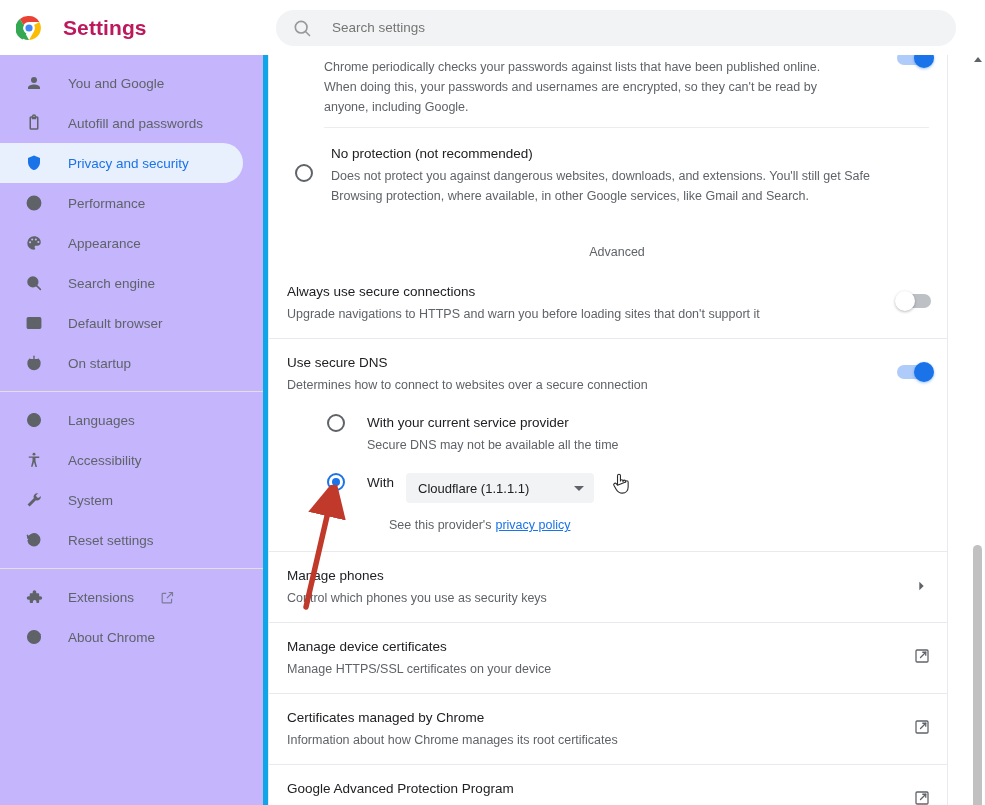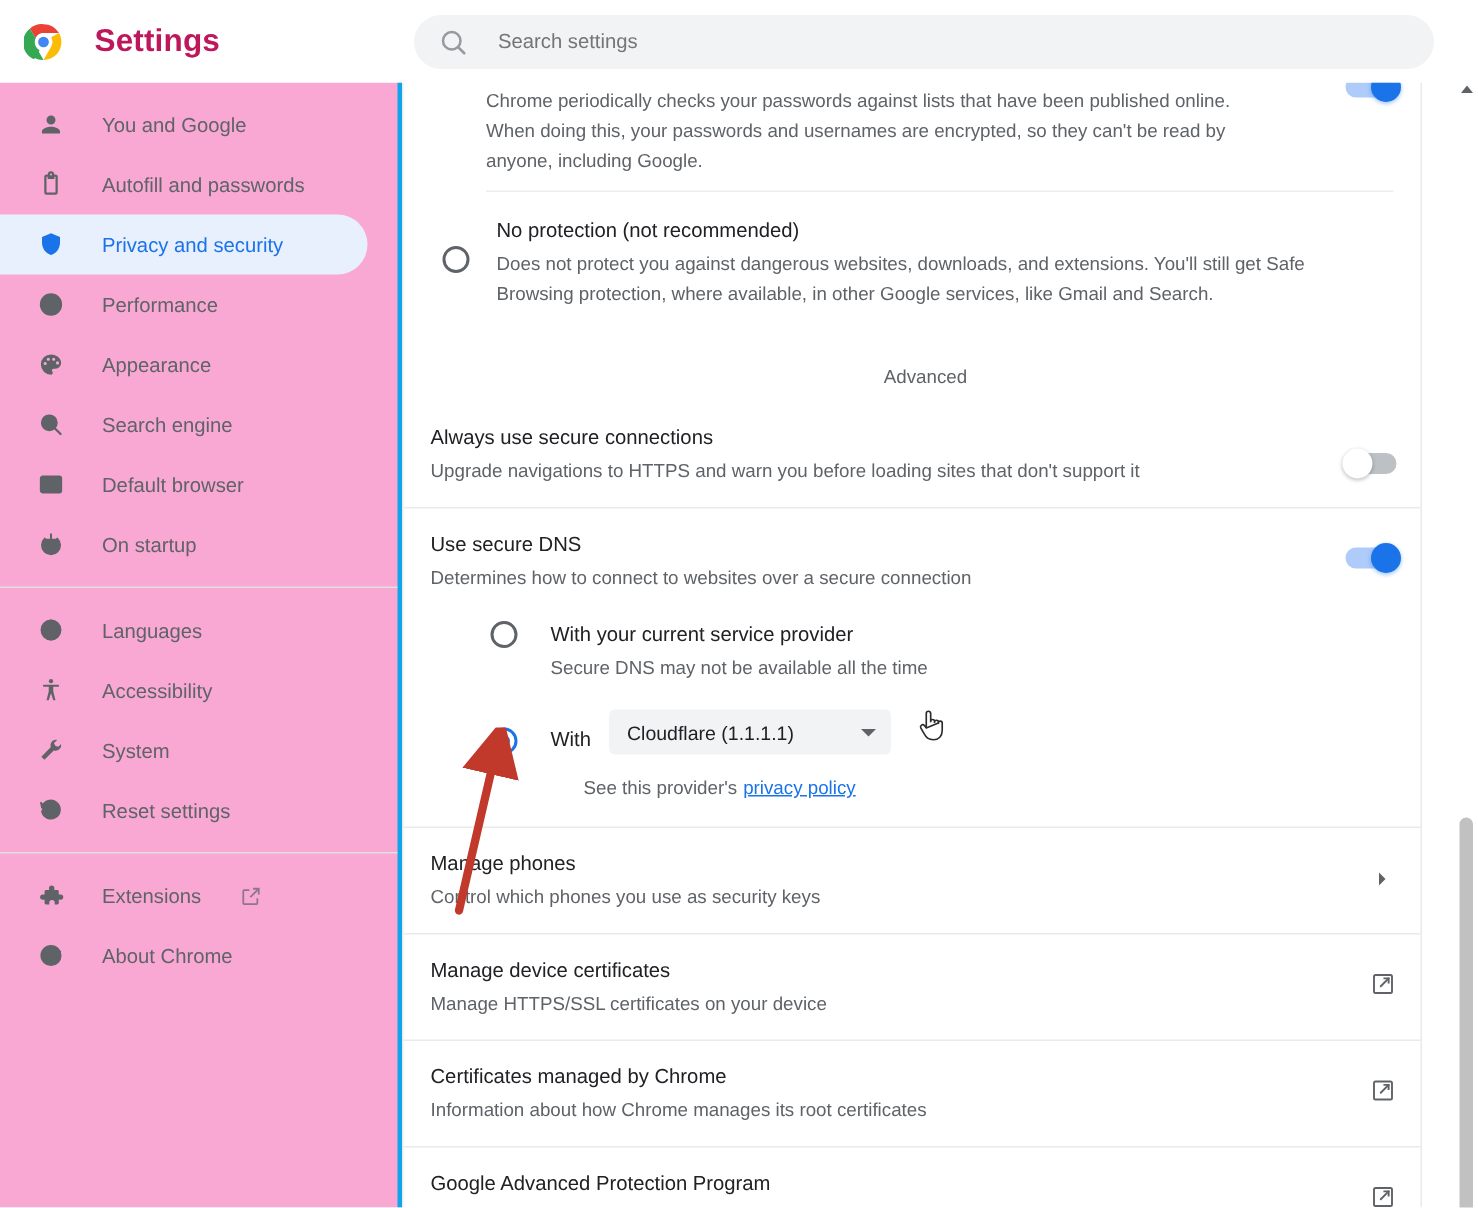--- a/index.html
+++ b/index.html
@@ -33,22 +33,22 @@
   .search-ico { width: 20px; height: 20px; flex: 0 0 20px; opacity: .62; }
   .search-ph {
     margin-left: 20px; font-size: 13.5px; color: #5f6368;
     background: transparent; border: 0; outline: 0; width: 100%;
     font-family: "Liberation Sans", sans-serif;
   }
 
   
   .sidebar {
     position: absolute; top: 55px; left: 0; width: 268px; height: 750px;
-    background: #f9a8d4; padding-top: 8px;
-    border-right: 3px solid #0ea5e9;
+    background: #c4b5fd; padding-top: 8px;
+    border-right: 5px solid #0ea5e9;
   }
   .nav-item {
     display: flex; align-items: center; height: 40px;
     padding-left: 24px; margin-right: 20px;
     border-radius: 0 20px 20px 0; cursor: pointer;
     color: #5f6368; font-size: 13.5px;
   }
   .nav-item .ico { width: 20px; height: 20px; flex: 0 0 20px; display: flex; align-items: center; justify-content: center; }
   .nav-item .lbl { margin-left: 24px; white-space: nowrap; }
   .nav-item.active { background: #e8f0fe; color: #1a73e8; }
@@ -324,21 +324,21 @@
           <div class="row-title">No protection (not recommended)</div>
           <div class="row-sub">Does not protect you against dangerous websites, downloads, and extensions. You'll still get Safe</div>
           <div class="row-sub" style="margin-top:0;">Browsing protection, where available, in other Google services, like Gmail and Search.</div>
         </div>
       </div>
 
       <div style="padding:14px 0 10px 18px;text-align:center;">
         <span class="section-label" style="padding:0;">Advanced</span>
       </div>
 
-      <div class="row" style="padding-top:12px;padding-bottom:14px;align-items:center;">
+      <div class="row" style="padding-top:12px;padding-bottom:14px;">
         <div class="row-body">
           <div class="row-title">Always use secure connections</div>
           <div class="row-sub">Upgrade navigations to HTTPS and warn you before loading sites that don't support it</div>
         </div>
         <div class="toggle off" style="margin-top:12px;margin-left:12px;">
             <span class="knob"></span>
           </div>
       </div>
 
       <div class="divider"></div>
@@ -354,21 +354,21 @@
       </div>
 
       <div class="row" style="padding:12px 16px 4px 58px;">
         <div class="radio" style="margin-top:1px;margin-right:22px;"></div>
         <div class="row-body">
           <div class="row-title">With your current service provider</div>
           <div class="row-sub">Secure DNS may not be available all the time</div>
         </div>
       </div>
 
-      <div class="row" style="padding:14px 16px 4px 58px;align-items:flex-end;">
+      <div class="row" style="padding:14px 16px 4px 58px;align-items:flex-start;">
         <div class="radio sel" style="margin-right:22px;"></div>
         <span class="row-title" style="margin-right:12px;">With</span>
         <div class="select">
           <span>Cloudflare (1.1.1.1)</span>
           <span class="caret"></span>
         </div>
       </div>
 
       <div class="row" style="padding:8px 16px 16px 120px;">
         <span class="row-sub" style="margin-top:0;">See this provider's</span>

